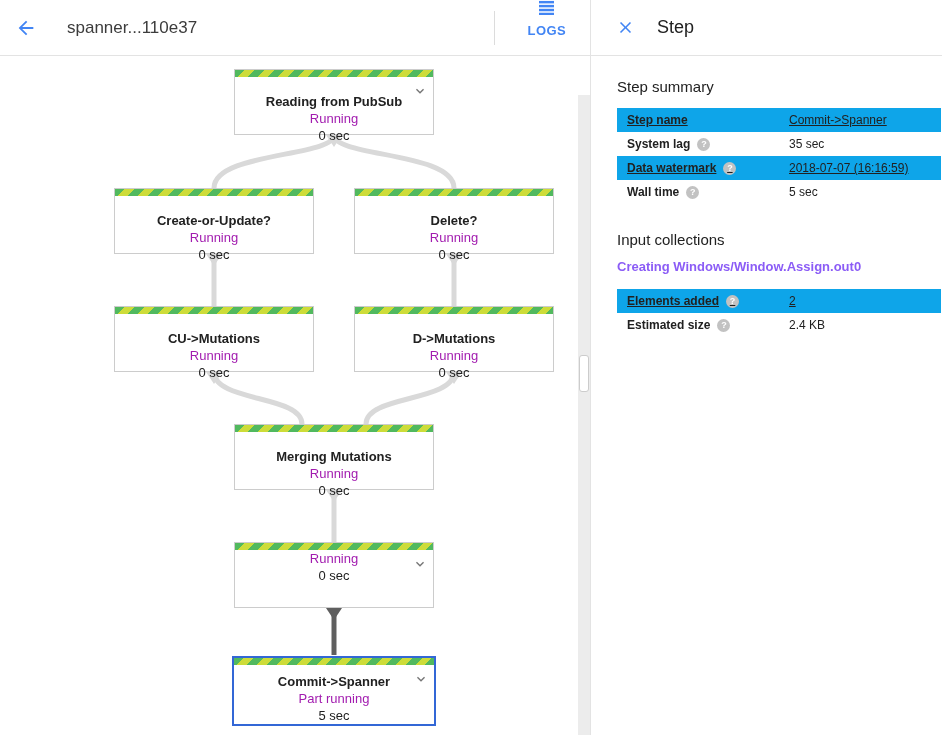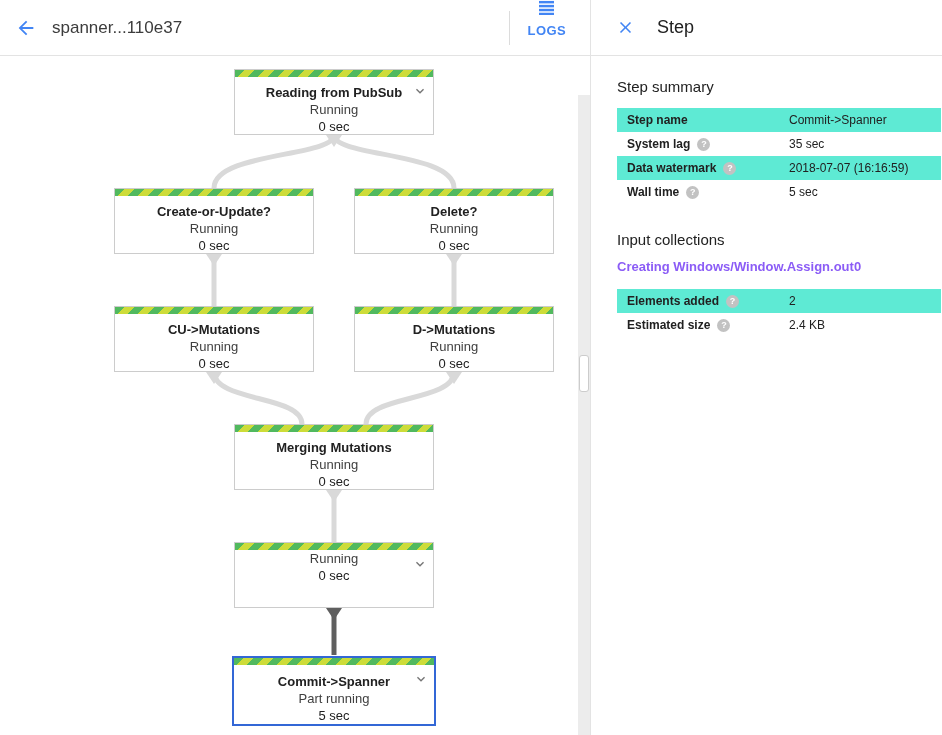--- a/index.html
+++ b/index.html
@@ -1,21 +1,21 @@
 <!DOCTYPE html>
 <html><head>
 <meta charset="utf-8">
 <style>
   * { margin:0; padding:0; box-sizing:border-box; }
   html,body { width:942px; height:735px; background:#fff;
     font-family:"Liberation Sans", sans-serif; color:#212121; overflow:hidden; }
 
   
   .app-header { display:flex; height:56px; border-bottom:1px solid #e3e3e3; }
-  .header-left { width:591px; display:flex; align-items:center; border-right:1px solid #e3e3e3; }
+  .header-left { width:591px; display:flex; align-items:center; border-right:1px solid #e3e3e3;gap:15px; }
   .back-btn { width:40px; height:40px; margin-left:6px; border:none; background:transparent;
     display:flex; align-items:center; justify-content:center; cursor:pointer; }
   .job-title { font-size:17px; color:#3c3c3c; margin-left:6px; }
   .logs-divider { width:1px; height:34px; background:#dcdcdc; margin-left:auto; }
   .logs-btn { display:flex; align-items:center; gap:8px; border:none; background:transparent;
     color:#4285f4; font-weight:bold; font-size:13px; letter-spacing:0.4px;
     padding:0 24px 0 18px; height:100%; cursor:pointer;
     font-family:"Liberation Sans", sans-serif;flex-direction:column; }
   .panel-header { flex:1; display:flex; align-items:center; }
   .close-btn { width:36px; height:36px; margin-left:16px; border:none; background:transparent;
@@ -30,39 +30,39 @@
   .divider-handle { position:absolute; left:1px; top:299px; width:10px; height:37px;
     background:#fff; border:1px solid #ccc; border-radius:3px; cursor:col-resize; }
   .side-panel { width:350px; padding:22px 0 0 26px; background:#fff; }
 
   
   .edges { position:absolute; left:0; top:0; }
   .node { position:absolute; width:200px; height:66px; background:#fff;
     border:1px solid #ccc; text-align:center; cursor:pointer; }
   .node .bar { height:7px;
     background:repeating-linear-gradient(135deg,#51b95e 0 7px,#cddc39 7px 14px); }
-  .node .title { font-size:13px; font-weight:bold; color:#212121; margin-top:7px; line-height:17px; }
-  .node .status { font-size:13px; color:#404040; line-height:17px; }
+  .node .title { font-size:13px; font-weight:bold; color:#212121; margin-top:16px; line-height:17px; }
+  .node .status { font-size:13px; color:#a21caf; line-height:17px; }
   .node .time { font-size:13px; color:#212121; line-height:17px; }
   .node .chev { position:absolute; right:5px; top:13px; line-height:0; cursor:pointer; }
   .n0 { left:234px; top:13px; }
   .n1 { left:114px; top:132px; }
   .n2 { left:354px; top:132px; }
   .n3 { left:114px; top:250px; }
   .n4 { left:354px; top:250px; }
   .n5 { left:234px; top:368px; }
   .n6 { left:234px; top:486px; }
   .n7 { left:232px; top:600px; width:204px; height:70px; border:2px solid #3367d6; }
   .n7 .title { margin-top:8px; }
 
   
   .section-heading { font-size:15px; color:#212121; }
   .kv-table { margin-top:13px; }
   .kv-row { display:flex; align-items:center; height:24px; font-size:12px; }
-  .kv-row.striped { background:#5eead4; }
+  .kv-row.striped { background:#0ea5e9;text-decoration:underline; }
   .kv-label { width:172px; padding-left:10px; font-weight:bold; color:#212121;
     display:flex; align-items:center; }
   .kv-value { color:#212121; }
   .help { display:inline-flex; width:13px; height:13px; border-radius:50%;
     background:#c2c2c2; color:#fff; font-size:9px; font-weight:bold;
     align-items:center; justify-content:center; margin-left:7px; cursor:pointer; }
   .input-collections-heading { margin-top:27px; }
   .collection-name { font-size:13px; color:#8b5cf6; margin-top:11px;font-weight:bold; }
   .kv-table.inputs { margin-top:15px; }
 </style>

